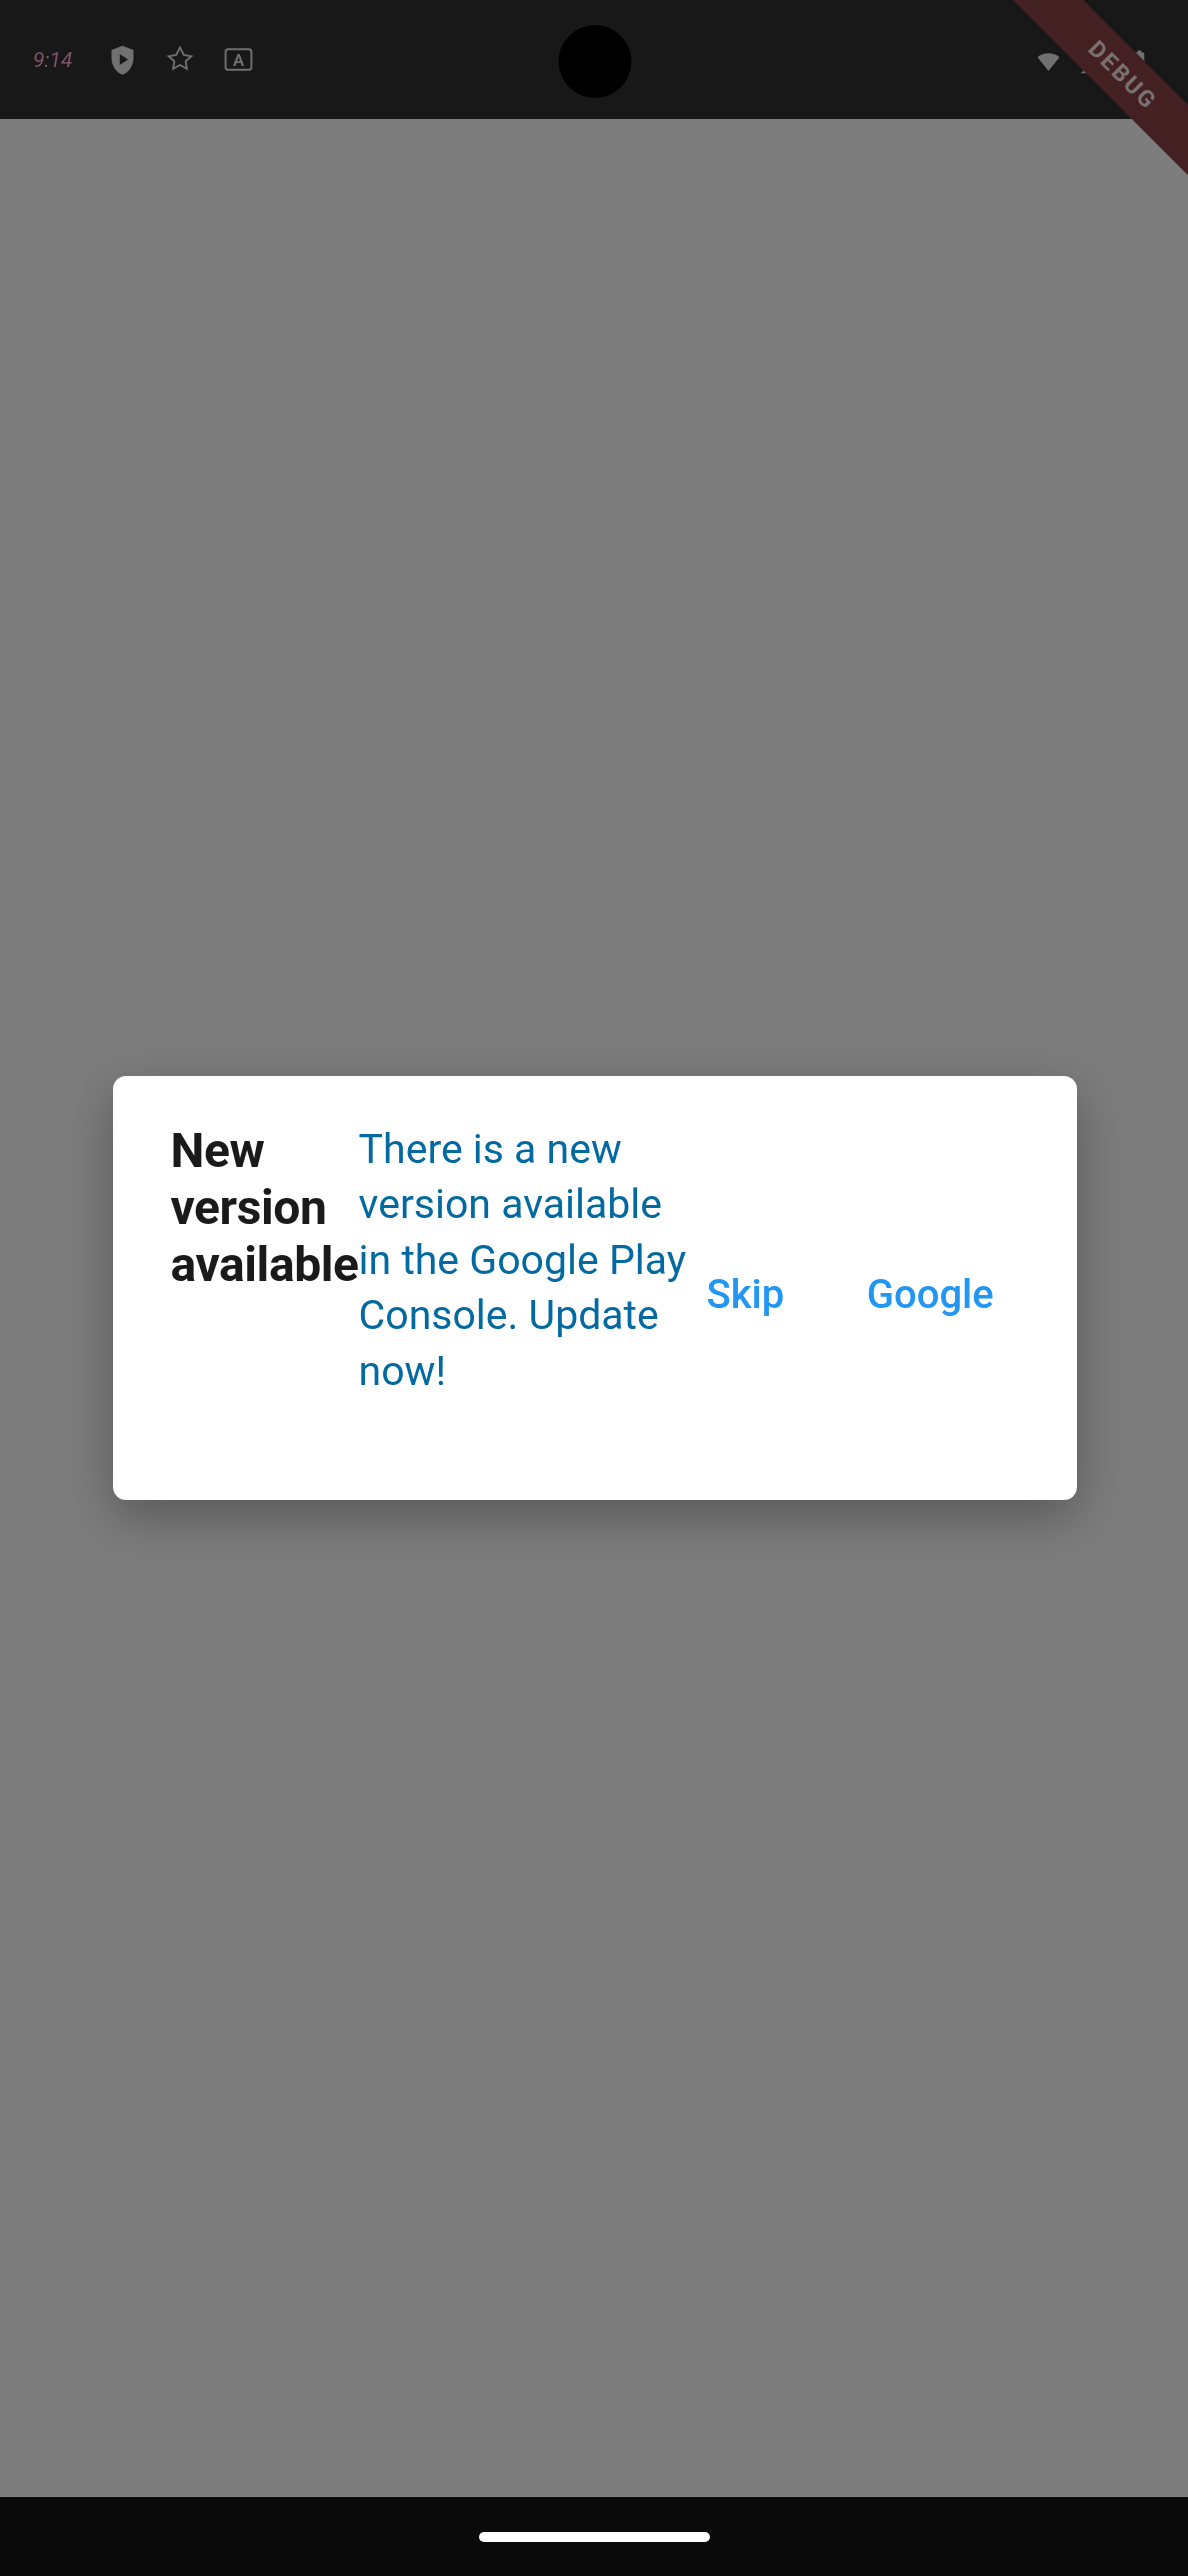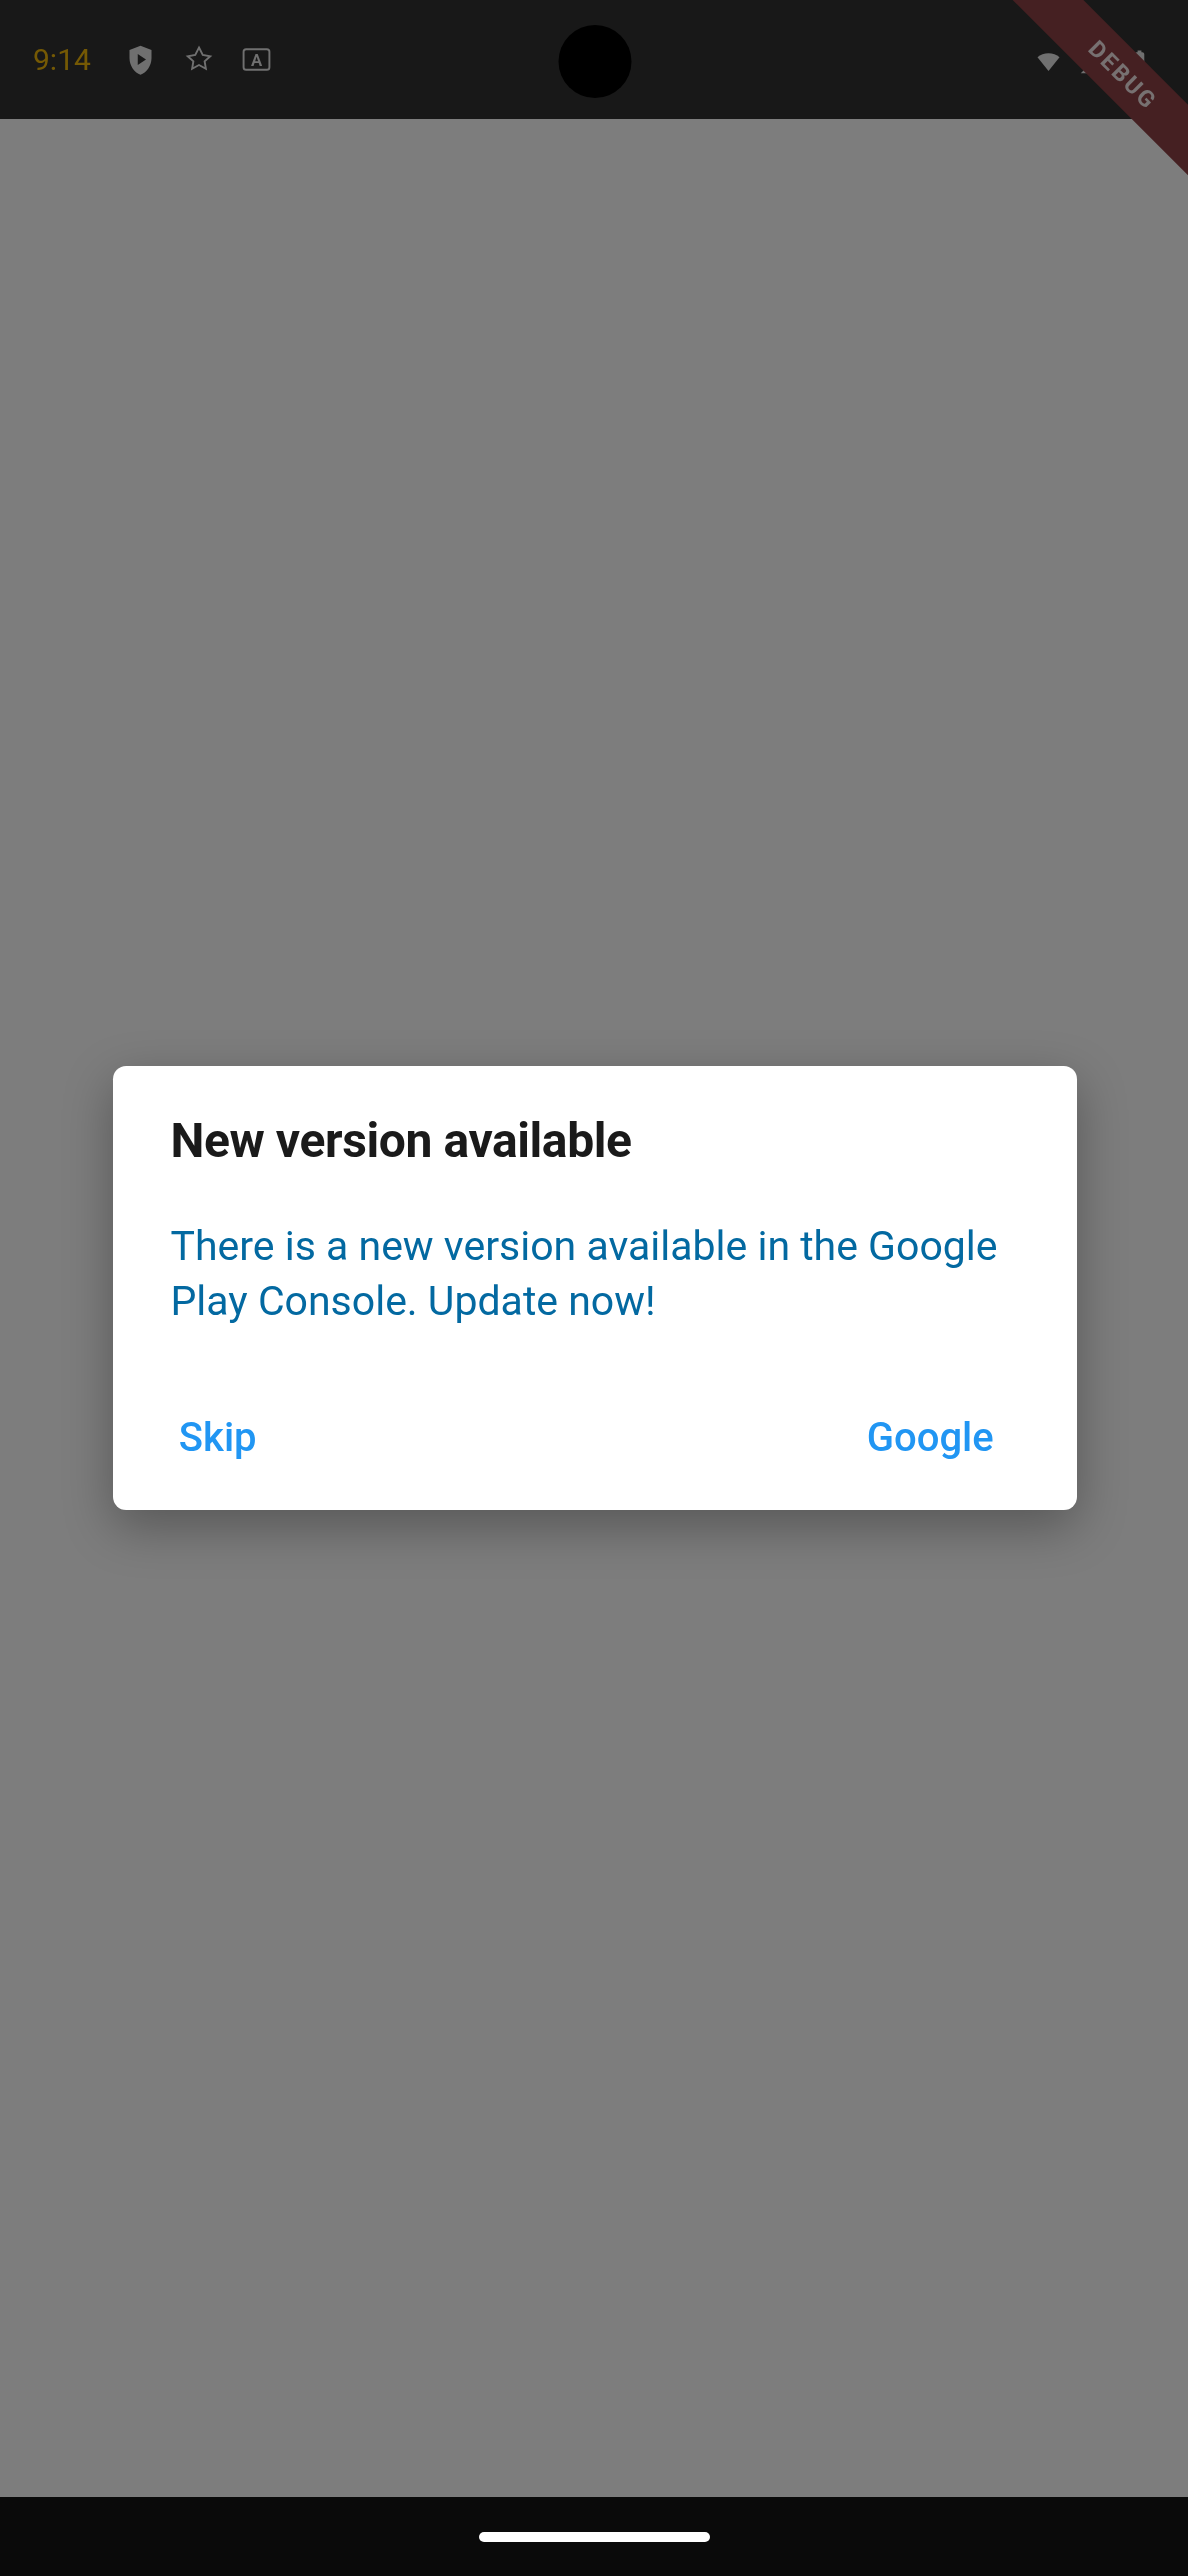--- a/index.html
+++ b/index.html
@@ -33,24 +33,25 @@
       z-index: 10;
     }
     
     .status-left {
       display: flex;
       align-items: center;
       gap: 25px;
     }
     
     .status-time {
-      font-size: 30px;
+      font-size: 21px;
       font-weight: 400;
-      color: #eab308;
+      color: #f9a8d4;
       margin-right: 8.3px;
+      font-style: italic;
     }
     
     .status-icon {
       width: 33px;
       height: 33px;
       display: flex;
       align-items: center;
       justify-content: center;
     }
     
@@ -129,21 +130,20 @@
     }
     
     
     .dialog {
       width: 964px;
       background: #fff;
       border-radius: 13.2px;
       box-shadow: 0 16.5px 50px rgba(0,0,0,0.3);
       padding: 46px 58px 33px 58px;
       display: flex;
-      flex-direction: column;
     }
     
     .dialog-title {
       font-size: 48px;
       font-weight: 700;
       color: #1a1a1a;
       margin-bottom: 50px;
       letter-spacing: -0.4px;
     }
     

